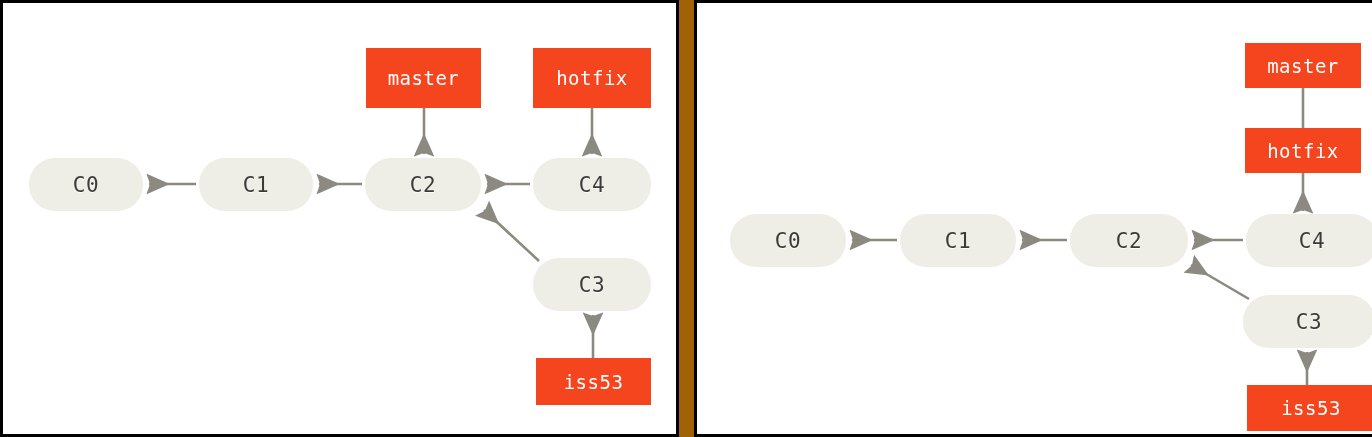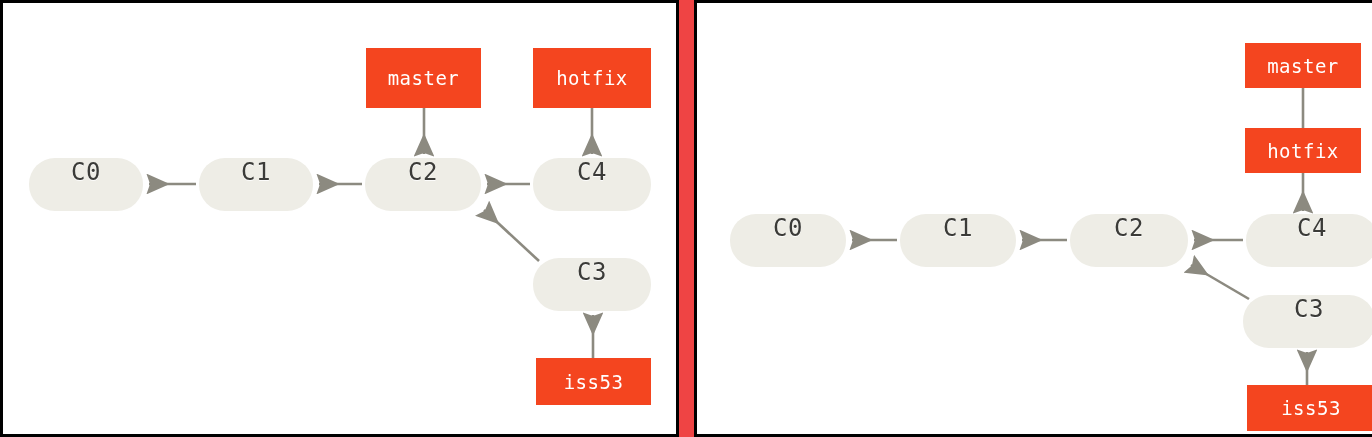--- a/index.html
+++ b/index.html
@@ -8,21 +8,21 @@
     padding: 0;
     background: #ffffff;
   }
   body {
     font-family: "DejaVu Sans Mono", "Liberation Mono", monospace;
   }
   #screenshot {
     position: relative;
     width: 1372px;
     height: 437px;
-    background: #ef4444;
+    background: #a16207;
     overflow: hidden;
   }
 
   
   .panel {
     position: absolute;
     top: 0;
     height: 437px;
     background: #ffffff;
     box-sizing: border-box;
@@ -47,25 +47,25 @@
     overflow: visible;
   }
 
   
   .commit {
     position: absolute;
     box-sizing: border-box;
     background: #eeede6;
     border-radius: 26px;
     display: flex;
-    align-items: flex-start;
+    align-items: center;
     justify-content: center;
     color: #3b3b38;
     font-family: "DejaVu Sans Mono", "Liberation Mono", monospace;
-    font-size: 24px;
+    font-size: 21px;
     letter-spacing: 0.5px;
     text-shadow: 0 1px 0 rgba(255,255,255,0.85);
   }
 
   
   .reflabel {
     position: absolute;
     box-sizing: border-box;
     background: #f4451f;
     display: flex;

